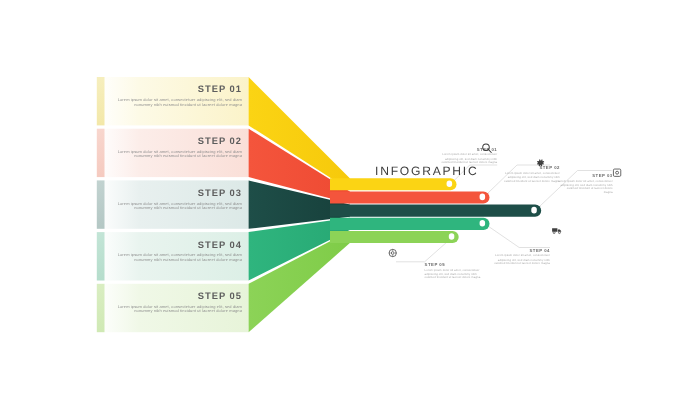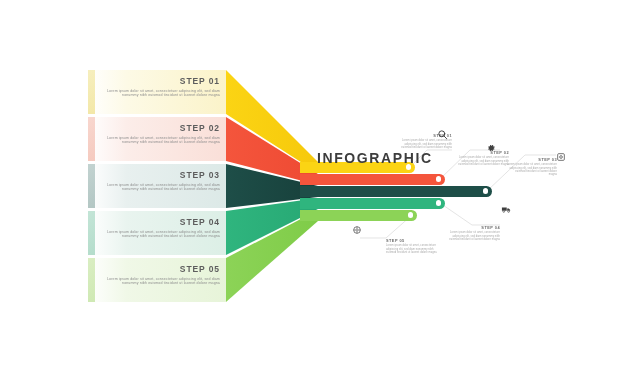--- a/index.html
+++ b/index.html
@@ -51,25 +51,25 @@
     right:4px; top:50%;
     width:5.4px; height:5.4px;
     margin-top:-2.7px;
     border-radius:50%;
     background:#ffffff;
   }
 
   
   #infotitle {
     position:absolute;
-    left:317px; top:150px;
-    font-size:14px;
+    left:341px; top:150px;
+    font-size:11px;
     letter-spacing:1.6px;
     color:#3d3d3d;
-    font-weight:bold;
+    font-weight:normal;
   }
 
   
   .callout { position:absolute; }
   .callout .ctext { position:absolute; }
   .cstep {
     font-size:3.9px;
     letter-spacing:0.45px;
     color:#6b6b6b;
     font-weight:bold;

